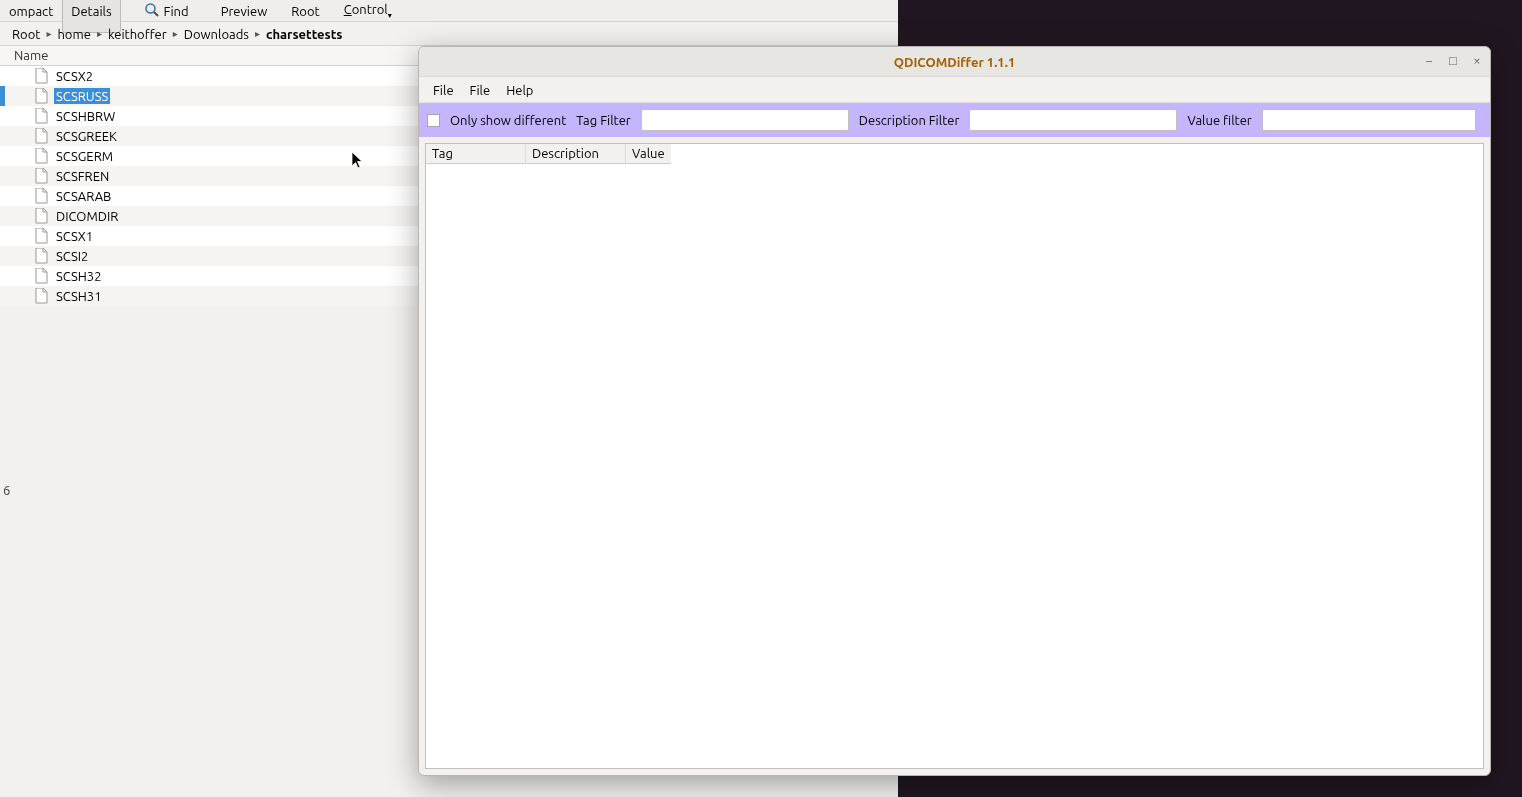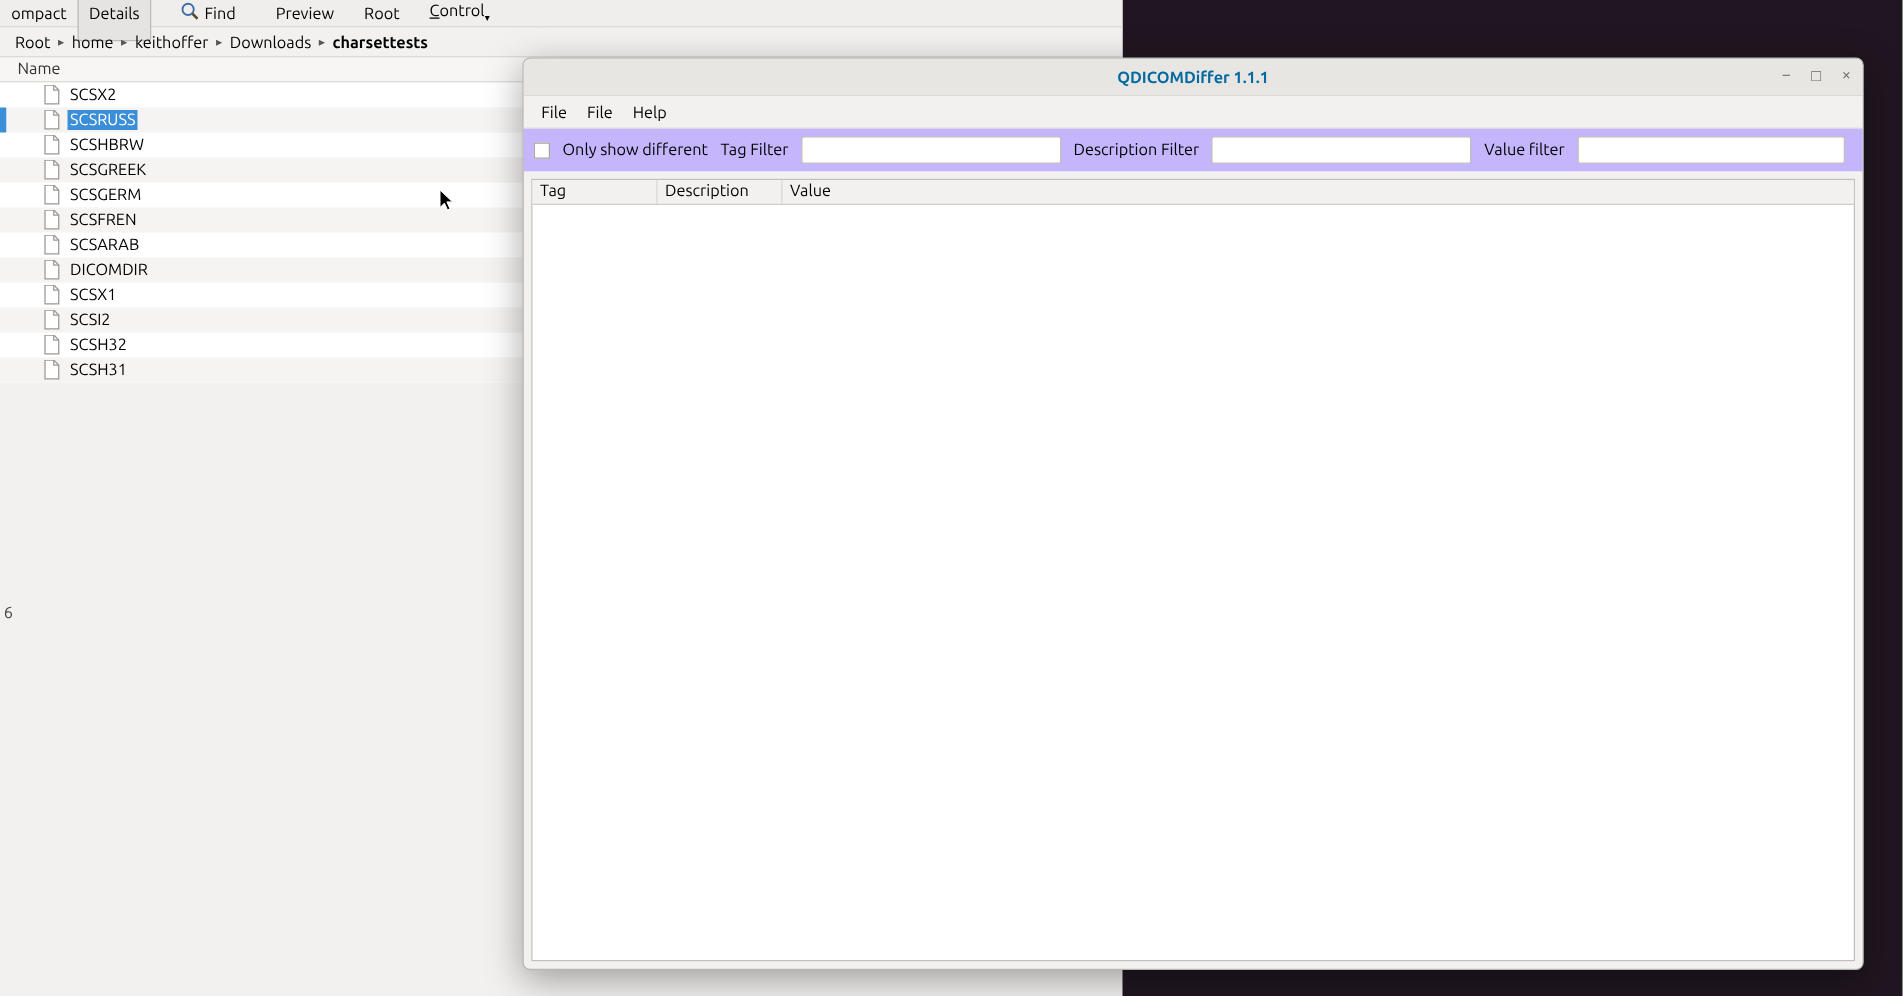--- a/index.html
+++ b/index.html
@@ -61,21 +61,21 @@
   position: absolute; left: 418px; top: 46px; width: 1073px; height: 730px;
   background: #f2f1f0; border: 1px solid #b8b5b2; border-radius: 6px;
   box-shadow: 0 8px 30px rgba(0,0,0,0.35);
   display: flex; flex-direction: column;
 }
 .app-titlebar {
   height: 30px; background: #e8e6e3; border-bottom: 1px solid #dcd9d6;
   display: flex; align-items: center; justify-content: center; position: relative;
   border-radius: 6px 6px 0 0;
 }
-.app-title { color: #0369a1; font-weight: bold; }
+.app-title { color: #a16207; font-weight: bold; }
 .app-winbtns { position: absolute; right: 6px; top: 6px; display: flex; gap: 10px; }
 .app-winbtn { width: 14px; height: 14px; display: flex; align-items: center; justify-content: center; color: #6b6864; cursor: pointer; font-size: 11px; }
 
 .app-menubar {
   height: 26px; display: flex; align-items: center; gap: 0; padding: 0 6px;
   background: #f2f1f0; border-bottom: 1px solid #e1dedb;
 }
 .app-menuitem { padding: 4px 8px; cursor: pointer; }
 
 .app-filterbar {
@@ -88,21 +88,21 @@
 .flt-input {
   height: 22px; border: 1px solid #c2bfbc; background: #fff; border-radius: 2px;
   padding: 0 4px;
 }
 .flt-input.tag { width: 208px; }
 .flt-input.desc { width: 208px; }
 .flt-input.val { width: 214px; }
 
 .app-table {
   margin: 6px; border: 1px solid #c2bfbc; flex: 1; background: #fff;
-  display: flex; flex-direction: column;
+  display: flex; flex-direction: row;
 }
 .app-thead { height: 20px; display: flex; background: #f2f1f0; border-bottom: 1px solid #cfcccA; }
 .app-th { padding: 2px 6px; border-right: 1px solid #dcd9d6; }
 .app-th.tag { width: 100px; }
 .app-th.desc { width: 100px; }
 .app-th.value { flex: 1; border-right: none; }
 .app-tbody { flex: 1; }
 </style>
 </head>
 <body>

